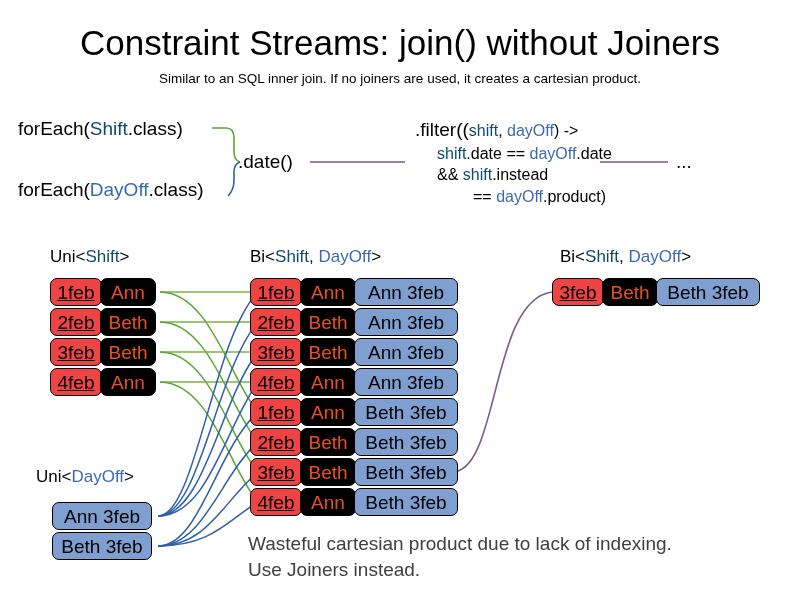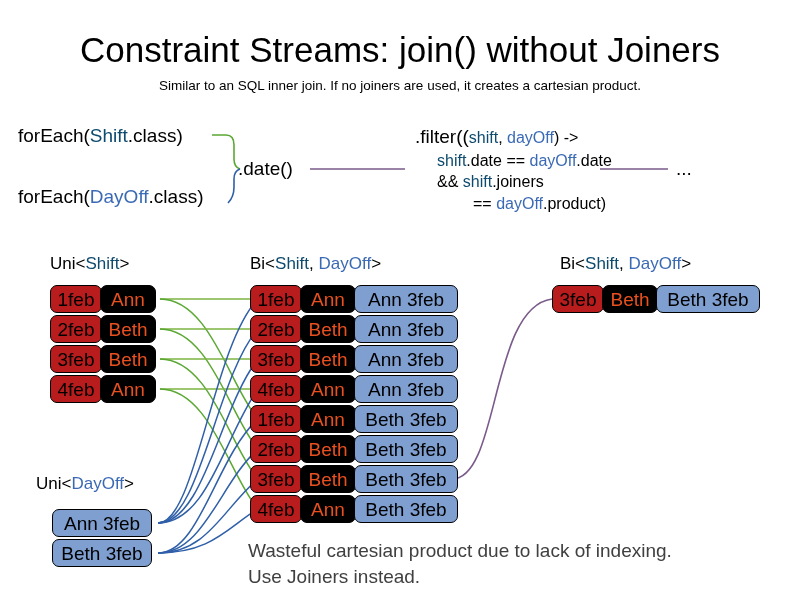--- a/index.html
+++ b/index.html
@@ -4,21 +4,21 @@
 <style>
   html,body{margin:0;padding:0;}
   body{
     width:800px;height:600px;
     background:#ffffff;
     font-family:"Liberation Sans", sans-serif;
     color:#000;
     overflow:hidden;
     position:relative;
   }
-  #stage{position:absolute;left:0;top:7px;width:800px;height:488px;}
+  #stage{position:absolute;left:0;top:0;width:800px;height:488px;}
   .abs{position:absolute;}
 
   
   #title{
     left:0;top:22px;width:800px;text-align:center;
     font-size:35px;line-height:42px;font-weight:400;letter-spacing:0px;
   }
   #subtitle{
     left:0;top:70px;width:800px;text-align:center;
     font-size:13.5px;line-height:18px;
@@ -52,21 +52,21 @@
   .seg{
     box-sizing:border-box;
     border:1.6px solid #000;
     border-radius:7px;
     display:flex;align-items:center;justify-content:center;
     font-size:19px;line-height:19px;
     height:28px;
     margin-right:-2px;
     position:relative;
   }
-  .seg-date{background:#b91c1c;color:#000;width:52px;}
+  .seg-date{background:#ef4444;color:#000;width:52px;text-decoration:underline;}
   .seg-name{background:#000000;color:#e8501e;width:56px;}
   .seg-off {background:#7f9fd0;color:#000;width:104px;}
   .seg-solo{background:#7f9fd0;color:#000;width:100px;}
 
   
   #warn{
     left:248px;top:531px;
     color:#404040;font-size:19px;line-height:26px;
   }
 
@@ -119,21 +119,21 @@
   <div class="abs code" id="foreach-shift"><span>forEach(</span><span class="g">Shift</span><span>.class)</span></div>
 
   <div class="abs code" id="foreach-dayoff"><span>forEach(</span><span class="b">DayOff</span><span>.class)</span></div>
 
   <div class="abs code" id="join-label">.date()</div>
 
   <div class="abs code" id="filter-l1"><span>.filter((</span><span class="g small-code">shift</span><span class="small-code">, </span><span class="b small-code">dayOff</span><span class="small-code">) -&gt;</span></div>
 
   <div class="abs small-code" id="filter-l2"><span class="g">shift</span><span>.date == </span><span class="b">dayOff</span><span>.date</span></div>
 
-  <div class="abs small-code" id="filter-l3"><span>&amp;&amp; </span><span class="g">shift</span><span>.joiners</span></div>
+  <div class="abs small-code" id="filter-l3"><span>&amp;&amp; </span><span class="g">shift</span><span>.instead</span></div>
 
   <div class="abs small-code" id="filter-l4"><span>== </span><span class="b">dayOff</span><span>.product)</span></div>
 
   <div class="abs" id="ellipsis">...</div>
 
   <div class="abs caption" id="cap-uni-shift"><span>Uni&lt;</span><span class="g">Shift</span><span>&gt;</span></div>
 
   <div class="abs caption" id="cap-bi-mid"><span>Bi&lt;</span><span class="g">Shift</span><span>, </span><span class="b">DayOff</span><span>&gt;</span></div>
 
   <div class="abs caption" id="cap-uni-dayoff"><span>Uni&lt;</span><span class="b">DayOff</span><span>&gt;</span></div>

